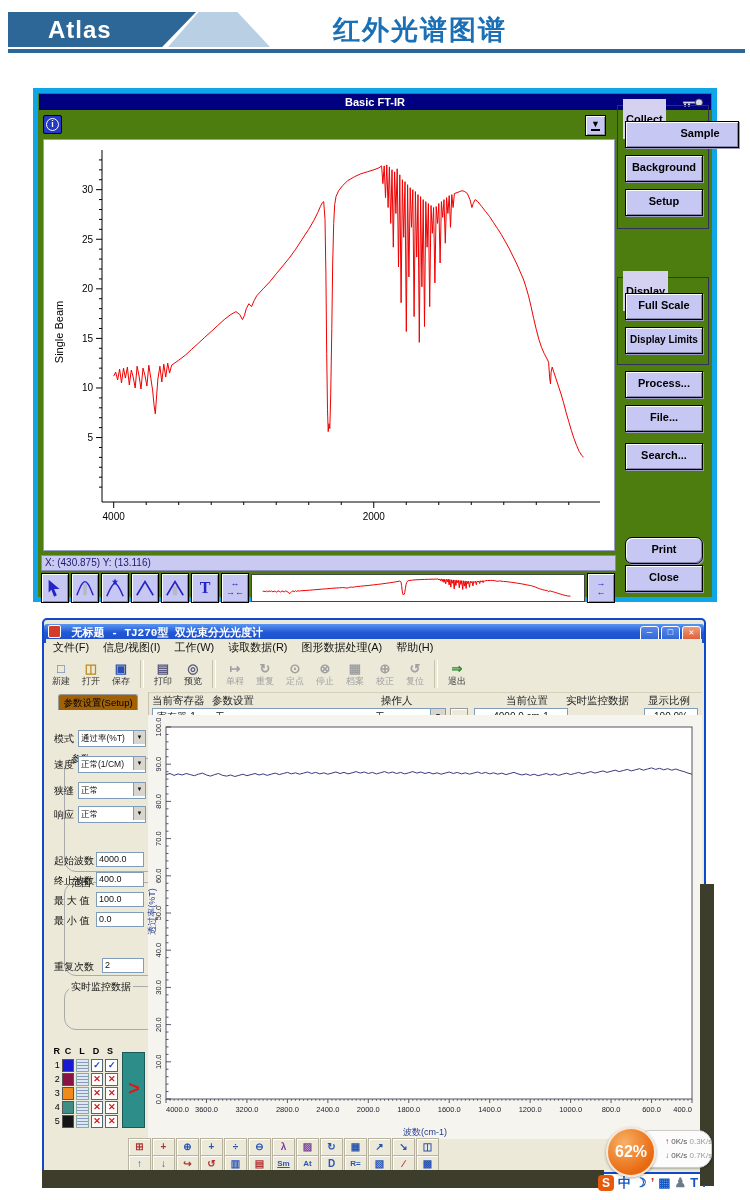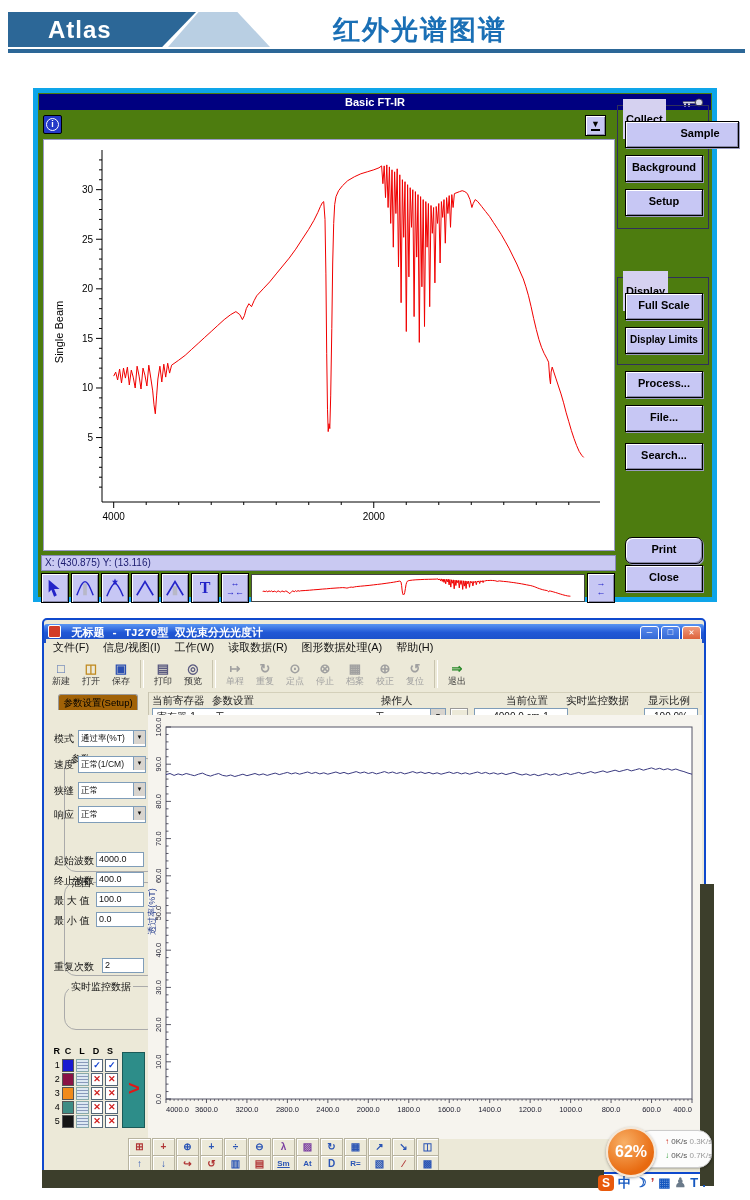--- a/index.html
+++ b/index.html
@@ -675,20 +675,21 @@
           <line x1="523.7692307692308" y1="384" x2="523.7692307692308" y2="386" stroke="#334" stroke-width="0.6"></line>
           <line x1="527.8153846153846" y1="384" x2="527.8153846153846" y2="386" stroke="#334" stroke-width="0.6"></line>
           <line x1="531.8615384615384" y1="384" x2="531.8615384615384" y2="386" stroke="#334" stroke-width="0.6"></line>
           <line x1="535.9076923076923" y1="384" x2="535.9076923076923" y2="386" stroke="#334" stroke-width="0.6"></line>
           <line x1="539.9538461538461" y1="384" x2="539.9538461538461" y2="386" stroke="#334" stroke-width="0.6"></line>
           <line x1="544" y1="384" x2="544" y2="388" stroke="#334" stroke-width="0.8"></line>
           <text x="544" y="397" font-size="7.5" fill="#223" text-anchor="end">400.0</text>
           <polyline points="18.0,59.6 22.0,58.5 26.1,60.4 30.1,58.9 34.2,60.0 38.2,58.5 42.3,59.6 46.3,60.7 50.4,59.2 54.4,58.1 58.5,60.0 62.5,61.1 66.6,59.6 70.6,58.5 74.6,60.4 78.7,61.1 82.7,60.0 86.8,61.5 90.8,60.4 94.9,59.2 98.9,60.7 103.0,59.6 107.0,58.5 111.1,60.0 115.1,58.9 119.2,60.4 123.2,59.2 127.2,58.1 131.3,59.6 135.3,58.5 139.4,57.4 143.4,58.9 147.5,57.8 151.5,59.2 155.6,58.1 159.6,57.0 163.7,58.5 167.7,57.4 171.8,58.9 175.8,57.8 179.8,59.2 183.9,58.1 187.9,57.0 192.0,58.5 196.0,57.4 200.1,58.9 204.1,57.8 208.2,56.6 212.2,58.1 216.3,57.0 220.3,58.5 224.4,57.4 228.4,58.9 232.4,57.8 236.5,56.6 240.5,58.1 244.6,57.0 248.6,58.5 252.7,57.4 256.7,58.9 260.8,57.8 264.8,56.6 268.9,58.1 272.9,57.0 277.0,58.5 281.0,57.4 285.0,58.9 289.1,57.8 293.1,59.2 297.2,58.1 301.2,57.0 305.3,58.5 309.3,57.4 313.4,58.9 317.4,57.8 321.5,59.2 325.5,58.1 329.6,57.0 333.6,58.5 337.6,57.4 341.7,58.9 345.7,57.8 349.8,59.2 353.8,58.1 357.9,59.6 361.9,58.5 366.0,57.4 370.0,58.9 374.1,60.0 378.1,58.9 382.2,60.4 386.2,59.2 390.2,60.7 394.3,59.6 398.3,58.5 402.4,60.0 406.4,58.9 410.5,60.4 414.5,59.2 418.6,58.1 422.6,59.6 426.7,58.5 430.7,57.4 434.8,58.9 438.8,57.8 442.8,56.6 446.9,58.1 450.9,57.0 455.0,55.9 459.0,57.4 463.1,56.3 467.1,55.2 471.2,56.6 475.2,55.5 479.3,54.4 483.3,55.9 487.4,54.8 491.4,53.7 495.4,55.2 499.5,54.0 503.5,52.9 507.6,54.4 511.6,53.3 515.7,54.8 519.7,53.7 523.8,55.2 527.8,54.0 531.9,55.5 535.9,56.6 540.0,58.1 544.0,59.2" fill="none" stroke="#3a3a80" stroke-width="1"></polyline>
         </svg>
       <div class="tj-ylab">透过率(%T)</div>
+      <div class="tj-xlab">波数(cm-1)</div>
     </div>
 
     <div class="tj-tools" style="top:518px;" id="tj-tools-1">
         <span class="mtool" style="color: rgb(176, 53, 53);">⊞</span>
         <span class="mtool" style="color: rgb(176, 53, 53);">+</span>
         <span class="mtool" style="color: rgb(43, 85, 181);">⊕</span>
         <span class="mtool" style="color: rgb(43, 85, 181);">+</span>
         <span class="mtool" style="color: rgb(43, 85, 181);">÷</span>
         <span class="mtool" style="color: rgb(43, 85, 181);">⊖</span>
         <span class="mtool" style="color: rgb(122, 63, 160);">λ</span>

